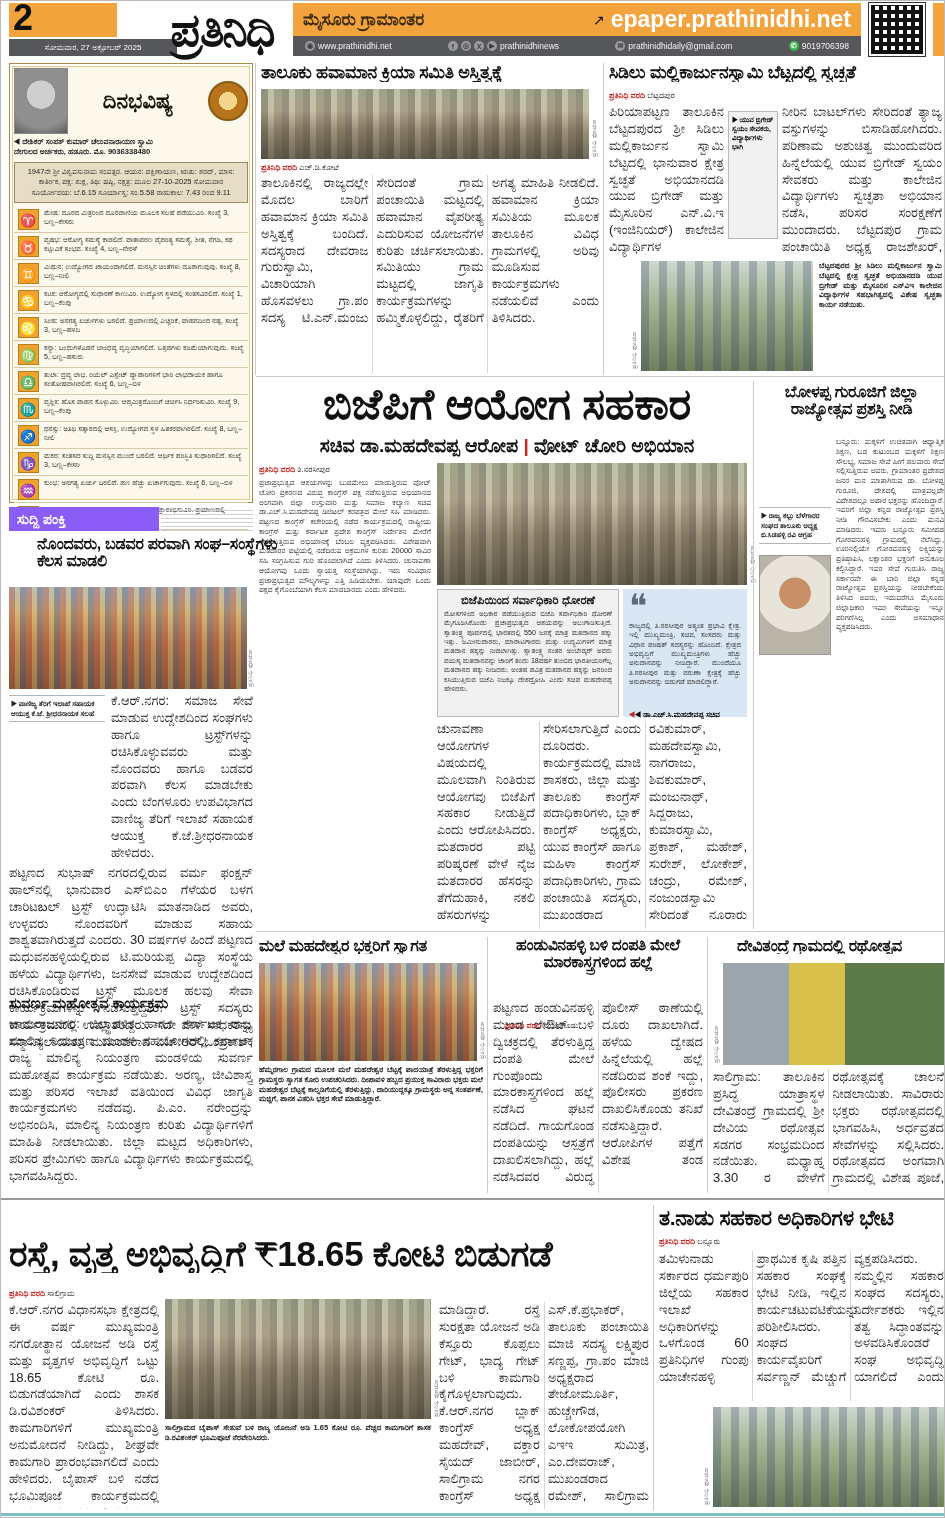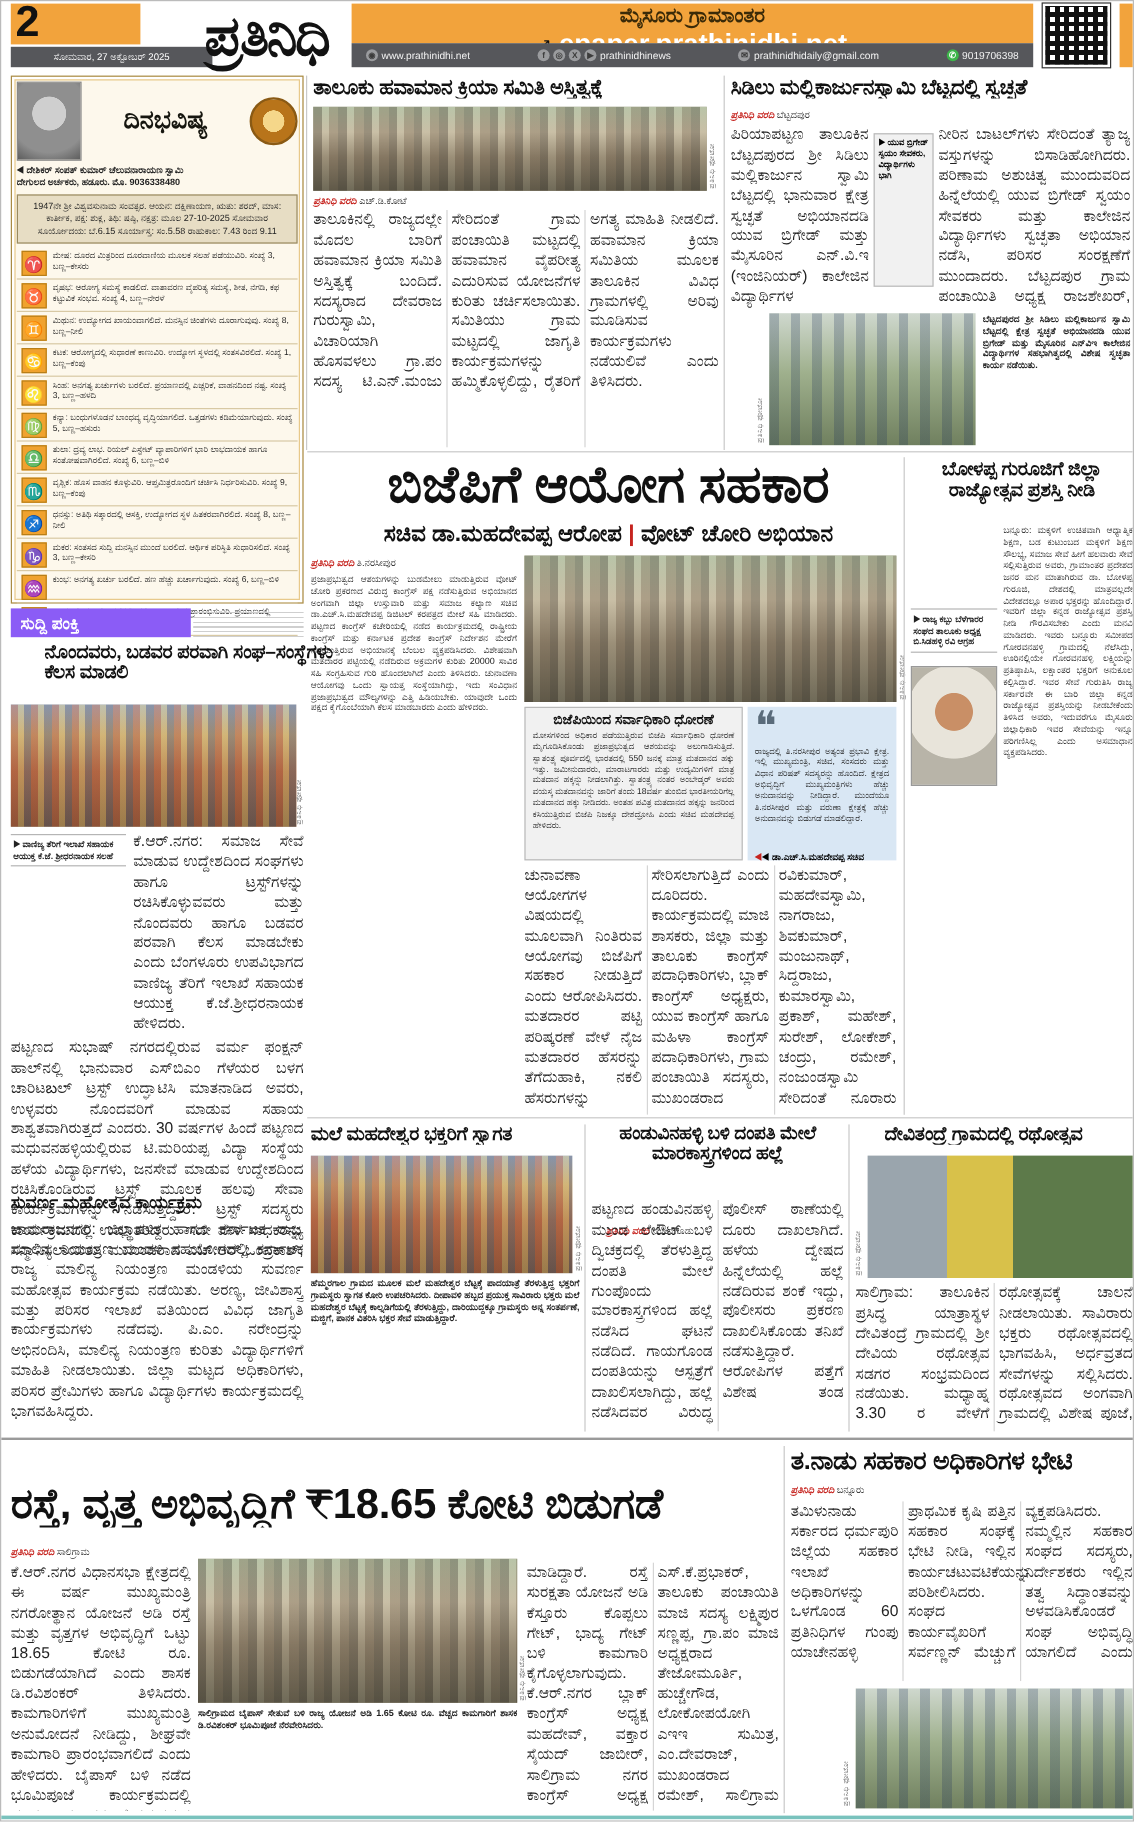--- a/index.html
+++ b/index.html
@@ -4,27 +4,27 @@
 <style>
   * { margin:0; padding:0; box-sizing:border-box; }
   html,body { background:#d8d8d8; }
   body { font-family:"Liberation Sans", sans-serif; }
   #page { position:relative; width:945px; height:1518px; background:#ffffff; margin:0 auto; overflow:hidden; border:1px solid #bbb; }
   .abs { position:absolute; }
   .kn { font-family:"Liberation Sans", sans-serif; }
   .headline { font-weight:bold; color:#111; line-height:1.08; letter-spacing:-0.3px; }
   .bodytxt { font-size:13px; line-height:1.3; text-align:justify; color:#222; overflow:hidden; }
   .byline { font-size:8px; color:#222; }
-  .byline .red { color:#c6241f; font-weight:bold;font-style:italic; }
+  .byline .red { color:#c6241f; font-weight:bold; }
   .vcredit { writing-mode:vertical-rl; transform:rotate(180deg); font-size:6px; color:#666; letter-spacing:0.5px; }
   .divider-v { background:#c9c9c9; width:1px; }
   .divider-h { background:#c9c9c9; height:1px; }
 
   
-  .orange { background:#f2a33c;flex-direction:column; }
+  .orange { background:#f2a33c; }
   .darkbar { background:#56575b; color:#fff; }
   .masthead { font-size:46px; font-weight:bold; color:#121212; letter-spacing:-2px; }
   .edition { font-size:17px; font-weight:bold; color:#3a2a08; }
   .epaper { font-size:23px; font-weight:bold; color:#ffffff; }
   .hdr-item { font-size:8.5px; color:#f2f2f2; display:flex; align-items:center; gap:3px; white-space:nowrap; }
   .ico { display:inline-flex; align-items:center; justify-content:center; width:10px; height:10px; border-radius:50%; background:#9a9b9e; color:#3c3c3c; font-size:7px; font-weight:bold; }
   .qr { background:
       repeating-linear-gradient(0deg,#111 0 4px,transparent 4px 8px),
       repeating-linear-gradient(90deg,#111 0 4px,#fff 4px 8px); border:2px solid #fff; outline:1px solid #333; }
 

